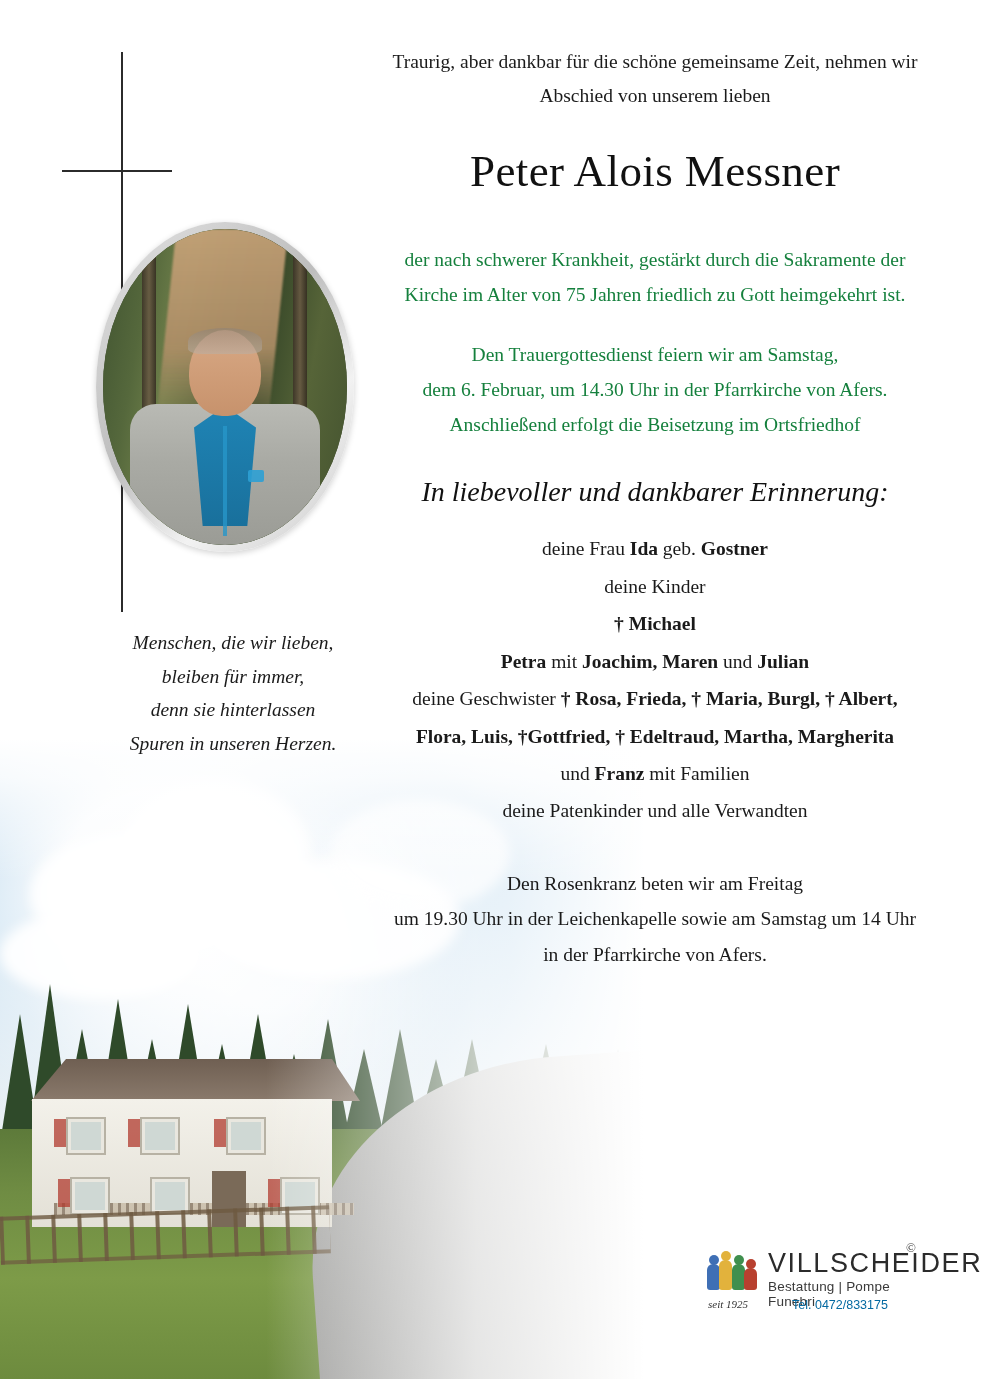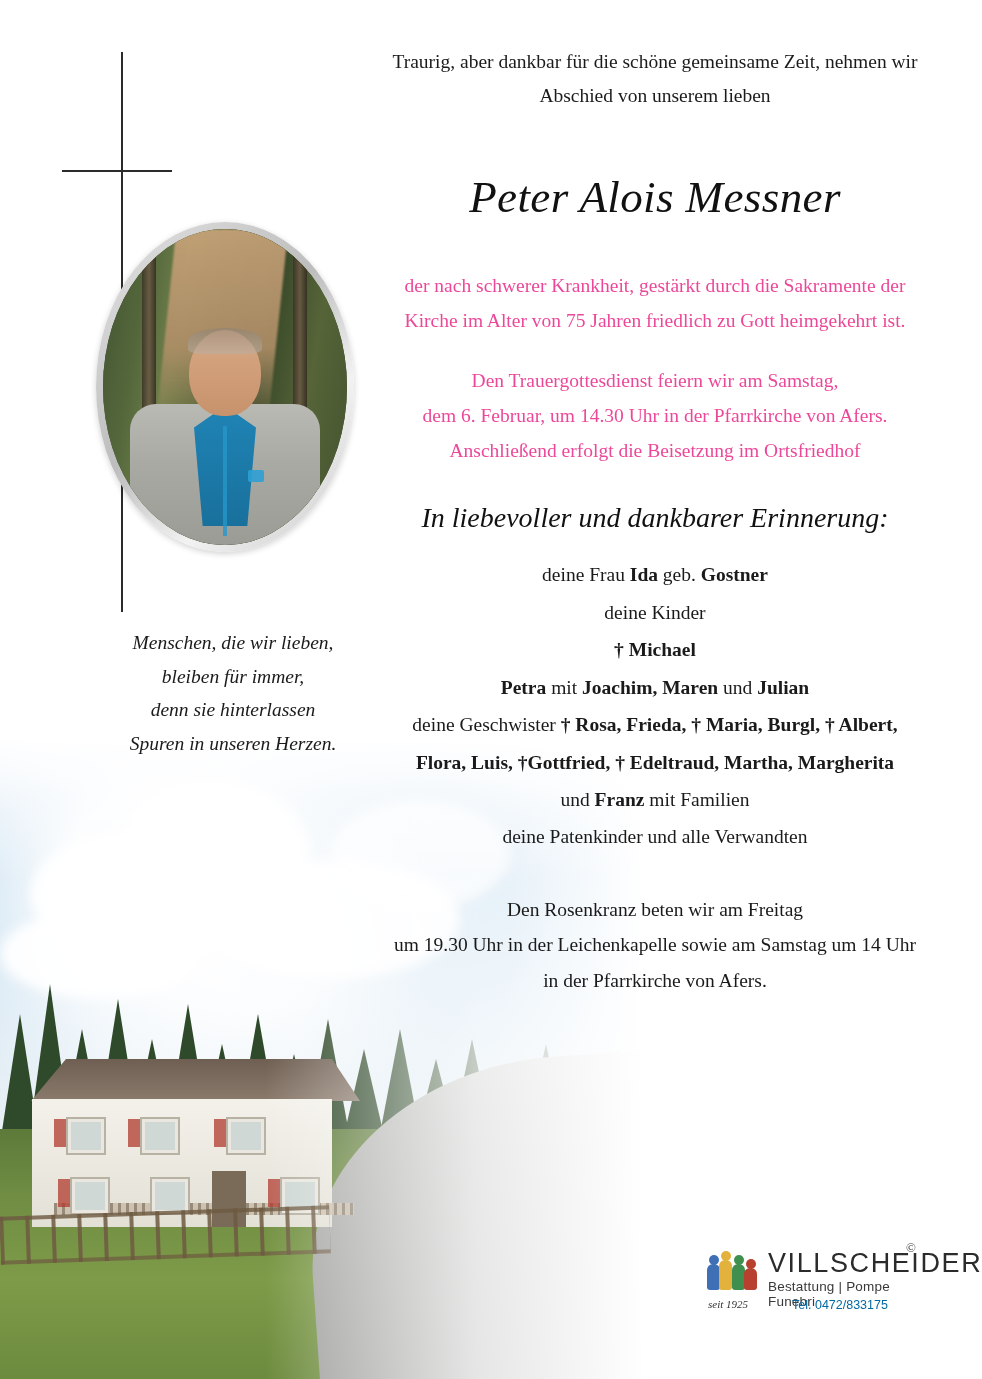--- a/index.html
+++ b/index.html
@@ -274,31 +274,30 @@
     top: 45px;
     width: 566px;
     text-align: center;
   }
   .intro {
     font-size: 19.5px;
     line-height: 1.74;
     color: #1b1b1b;
   }
   .name {
-    margin-top: 58px;
-    font-style: italic;
+    margin-top: 32px;
     font-size: 45px;
     letter-spacing: .4px;
     color: #111;
   }
   .para {
     margin-top: 46px;
     font-size: 19.5px;
     line-height: 1.78;
-    color: #ec4899;
+    color: #15803d;
   }
   .para.tight { margin-top: 26px; }
   .place-date {
     margin-top: 52px;
     font-size: 19.5px;
   }
   .memory {
     margin-top: 34px;
     font-style: italic;
     font-size: 28px;

